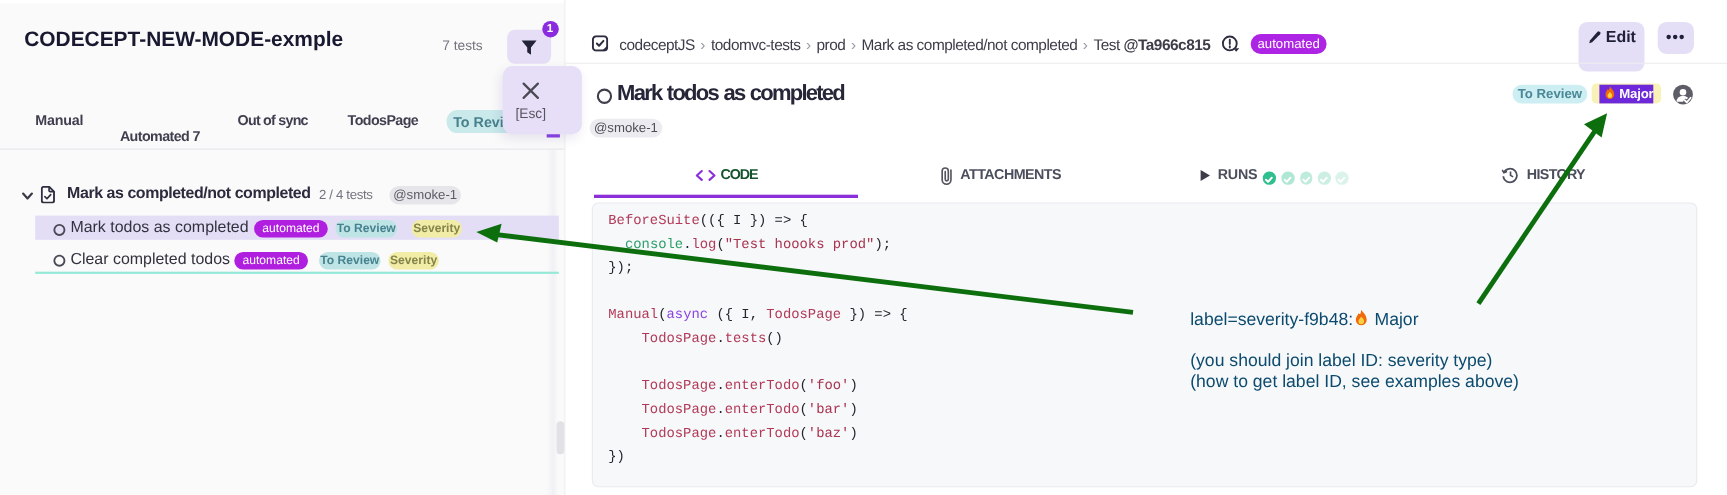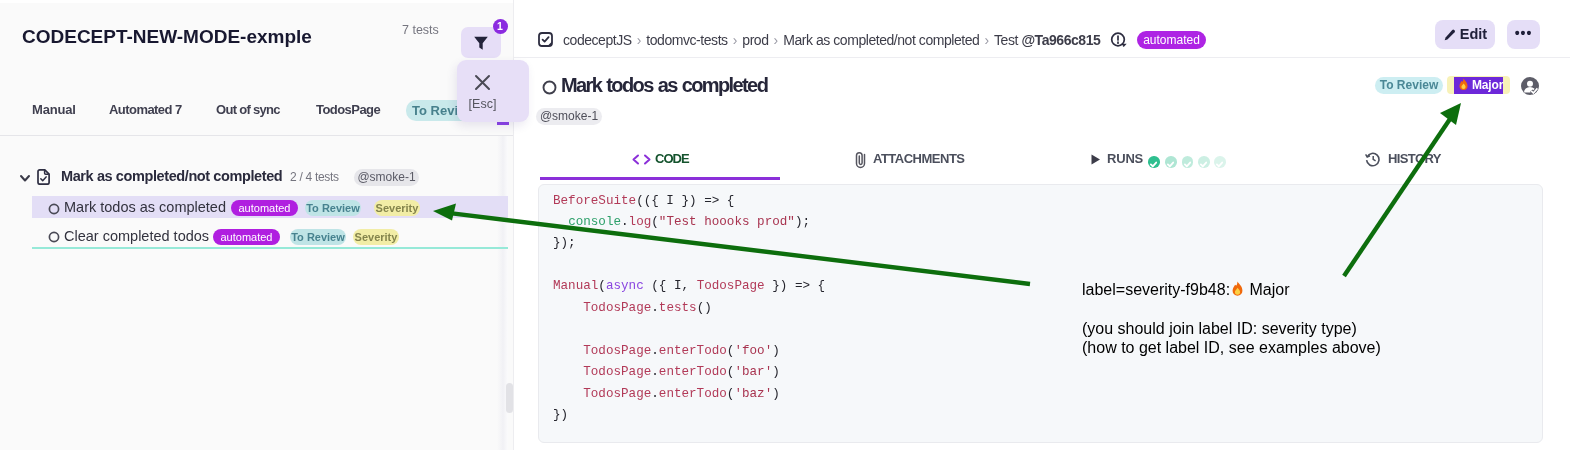--- a/index.html
+++ b/index.html
@@ -5,21 +5,21 @@
 * { margin:0; padding:0; box-sizing:border-box; }
 html,body { width:1570px; height:450px; overflow:hidden; background:#fff;
   font-family:"Liberation Sans", sans-serif; }
 .abs { position:absolute; }
 #stage { position:relative; width:1570px; height:450px; }
 
 
 #left { position:absolute; left:0; top:3px; width:513px; height:447px; background:#fafafa; }
 #ltitle { position:absolute; left:22px; top:26px; font-size:19px; font-weight:bold;
   color:#181830; letter-spacing:0px; }
-#ntests { position:absolute; left:402px; top:23px; font-size:12.5px; color:#75757f; }
+#ntests { position:absolute; left:402px; top:34px; font-size:12.5px; color:#75757f; }
 #fbtn { position:absolute; left:461px; top:27px; width:40px; height:31px;
   background:#e6def7; border-radius:7px; }
 #fbadge { position:absolute; left:492.5px; top:19px; width:15px; height:15px;
   background:#8b2be0; border-radius:50%; color:#fff; font-size:10.5px; font-weight:bold;
   text-align:center; line-height:15px; }
 .tab { position:absolute; top:102px; font-size:13px; font-weight:bold; color:#3f3f4f; white-space:nowrap; }
 #trpill { position:absolute; left:406px; top:100px; width:70px; height:21px;
   background:#c9e9eb; border-radius:10px; color:#47808c; font-weight:bold; font-size:13px;
   padding-left:6px; line-height:21px; white-space:nowrap; overflow:hidden; }
 #tabline { position:absolute; left:497px; top:121px; width:12px; height:3.5px; background:#8a43e6; }
@@ -42,21 +42,21 @@
 #tealline { position:absolute; left:32px; top:247px; width:476px; height:2px; background:#96e9d8; }
 #thumb { position:absolute; left:506px; top:383px; width:7px; height:30px;
   background:#e2e2e6; border-radius:4px; }
 
 
 #crumbs { position:absolute; left:563px; top:32px; font-size:14px; letter-spacing:-0.45px; color:#3d3d49; white-space:nowrap; }
 .sep { color:#9a9aa5; padding:0 5px; letter-spacing:0; }
 #autopill { position:absolute; left:1137px; top:31px; width:69px; height:18px;
   background:#ae24e4; border-radius:9px; color:#fff; font-size:12px; text-align:center;
   line-height:18px; }
-#editbtn { position:absolute; left:1435px; top:20px; width:60px; height:29px;
+#editbtn { position:absolute; left:1435px; top:20px; width:60px; height:45px;
   background:#e5def7; border-radius:8px; color:#20203a; font-size:14.5px; font-weight:bold;
   text-align:center; line-height:29px; }
 #dotsbtn { position:absolute; left:1507px; top:20px; width:33px; height:29px;
   background:#e5def7; border-radius:8px; color:#20203a; font-size:14px; font-weight:bold;
   text-align:center; line-height:26px; letter-spacing:1px;}
 #rborder { position:absolute; left:514px; top:57px; width:1056px; height:1px; background:#ededf1; }
 #h2title { position:absolute; left:561px; top:74px; font-size:20px; font-weight:bold; color:#262639; letter-spacing:-1.6px; word-spacing:1px; white-space:nowrap; }
 #trpill2 { position:absolute; left:1375px; top:77px; width:68px; height:17px;
   background:#cdeef2; border-radius:9px; color:#4a8896; font-size:12px; font-weight:bold;
   text-align:center; line-height:17px; white-space:nowrap; }
@@ -82,34 +82,34 @@
 #codeblock { position:absolute; left:538px; top:184px; width:1005px; height:259px;
   background:#f6f8fa; border:1px solid #e9eaee; border-radius:6px; }
 #code { position:absolute; left:553px; top:190.5px; font-family:"Liberation Mono", monospace;
   font-size:12.6px; line-height:21.45px; white-space:pre; color:#25252d; }
 .cf { color:#b23a58; } 
 .cs { color:#a8334f; } 
 .cg { color:#2da06a; } 
 .ck { color:#8a46e0; } 
 
 
-.gtext { position:absolute; font-size:16px; color:#000000; }
+.gtext { position:absolute; font-size:16px; color:#0c4a6e; }
 #overlay { position:absolute; left:0; top:0; width:1570px; height:450px; pointer-events:none; }
 </style>
 </head>
 <body>
 <div id="stage">
 
 <div id="left"></div>
 <div class="abs" style="left:497px; top:136px; width:11px; height:314px; background:linear-gradient(to right, #fafafa, #f1f1f5 55%, #fbfbfc);"></div>
 <div class="abs" style="left:513px; top:0px; width:1px; height:450px; background:#ededf0;"></div>
 <div id="ltitle">CODECEPT-NEW-MODE-exmple</div>
 <div id="ntests">7 tests</div>
 <div class="tab" style="left:32px; letter-spacing:-0.2px;">Manual</div>
-<div class="tab" style="left:109px; letter-spacing:-0.55px;">Automated 7</div>
+<div class="tab" style="left:109px; letter-spacing:-0.55px;margin-top:14px;">Automated 7</div>
 <div class="tab" style="left:216px; letter-spacing:-0.7px;">Out of sync</div>
 <div class="tab" style="left:316px; letter-spacing:-0.55px;">TodosPage</div>
 <div id="trpill">To Review</div>
 <div id="tabline"></div>
 <div id="lborder"></div>
 <div id="fbtn">
   <svg width="40" height="31" viewBox="0 0 40 31">
         <path d="M13.2 9.8 h13.6 l-5.1 6.4 v6.6 l-3.4 -2.3 v-4.3 Z" fill="#23233a"></path>
       </svg>
 </div>

